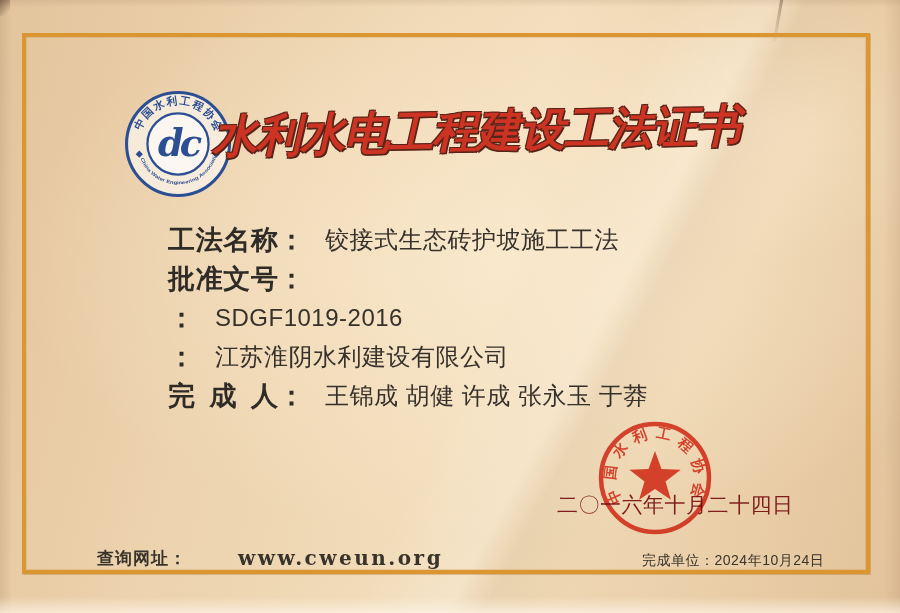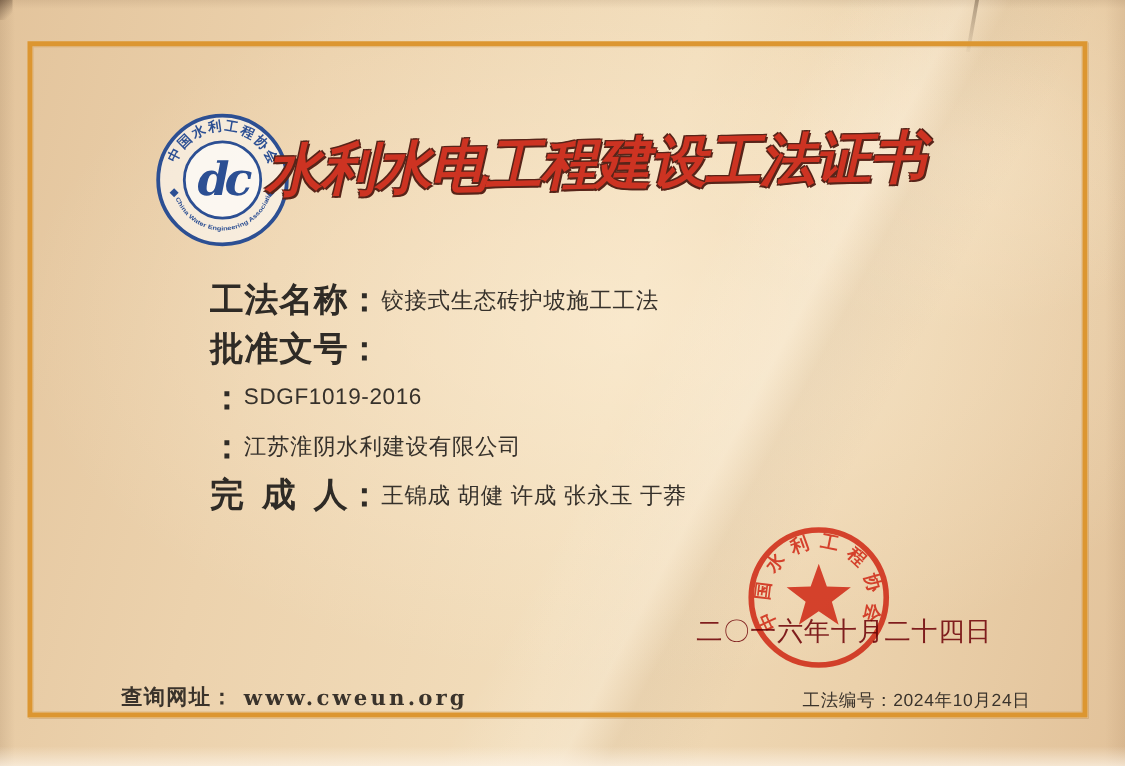--- a/index.html
+++ b/index.html
@@ -50,36 +50,36 @@
     text-shadow:1.5px 1.5px 0 #572419,-1px -1px 0 #572419,1px -1px 0 #572419,-1px 1.5px 0 #572419;
   }
   .fields{position:absolute;left:168px;top:221px;width:600px;}
   .field-row{display:flex;align-items:center;height:38.8px;white-space:nowrap;}
   .f-label{
     display:inline-block;width:110px;
     font-size:27px;font-weight:bold;color:#2f2b26;
     text-align:justify;text-align-last:justify;
   }
   .f-colon{font-size:27px;font-weight:bold;color:#2f2b26;}
-  .f-value{margin-left:0;font-size:18px;color:#36312b;letter-spacing:.5px;}
+  .f-value{margin-left:20px;font-size:24px;color:#36312b;letter-spacing:.5px;}
   .issue-date{
     position:absolute;left:557px;top:491px;
     font-size:21px;color:#7f1d1d;letter-spacing:.5px;white-space:nowrap;
   }
   .seal{
     position:absolute;left:597px;top:420px;width:116px;height:116px;
     opacity:.88;mix-blend-mode:multiply;
   }
   .footer-query{
     position:absolute;left:97px;top:546px;
-    display:flex;align-items:flex-end;white-space:nowrap;
+    display:flex;align-items:center;white-space:nowrap;gap:43px;
   }
   .fq-label{font-size:17px;font-weight:bold;color:#3a332b;letter-spacing:1px;}
   .fq-url{
-    margin-left:8px;font-size:17px;font-weight:bold;color:#3a332b;
+    margin-left:8px;font-size:20px;font-weight:bold;color:#3a332b;
     font-family:"DejaVu Serif",serif;letter-spacing:2.5px;
   }
   .footer-validity{
     position:absolute;left:642px;top:552px;
     font-size:14px;color:#3a332b;letter-spacing:.5px;white-space:nowrap;
   }
 </style>
 </head>
 <body>
 
@@ -146,16 +146,16 @@
   <text font-size="14.5" font-weight="bold" fill="#e03422">
     <textPath href="#sealArc" startOffset="0" textLength="168" lengthAdjust="spacing">中国水利工程协会</textPath>
   </text>
 </svg>
 
 <div class="footer-query">
   <span class="fq-label">查询网址：</span>
   <span class="fq-url">www.cweun.org</span>
 </div>
 <div class="footer-validity">
-  <span>工法编号：</span><span>2024年10月24日</span>
+  <span>完成单位：</span><span>2024年10月24日</span>
 </div>
 
 <div class="scan-edge-bottom"></div>
 
 </body></html>

